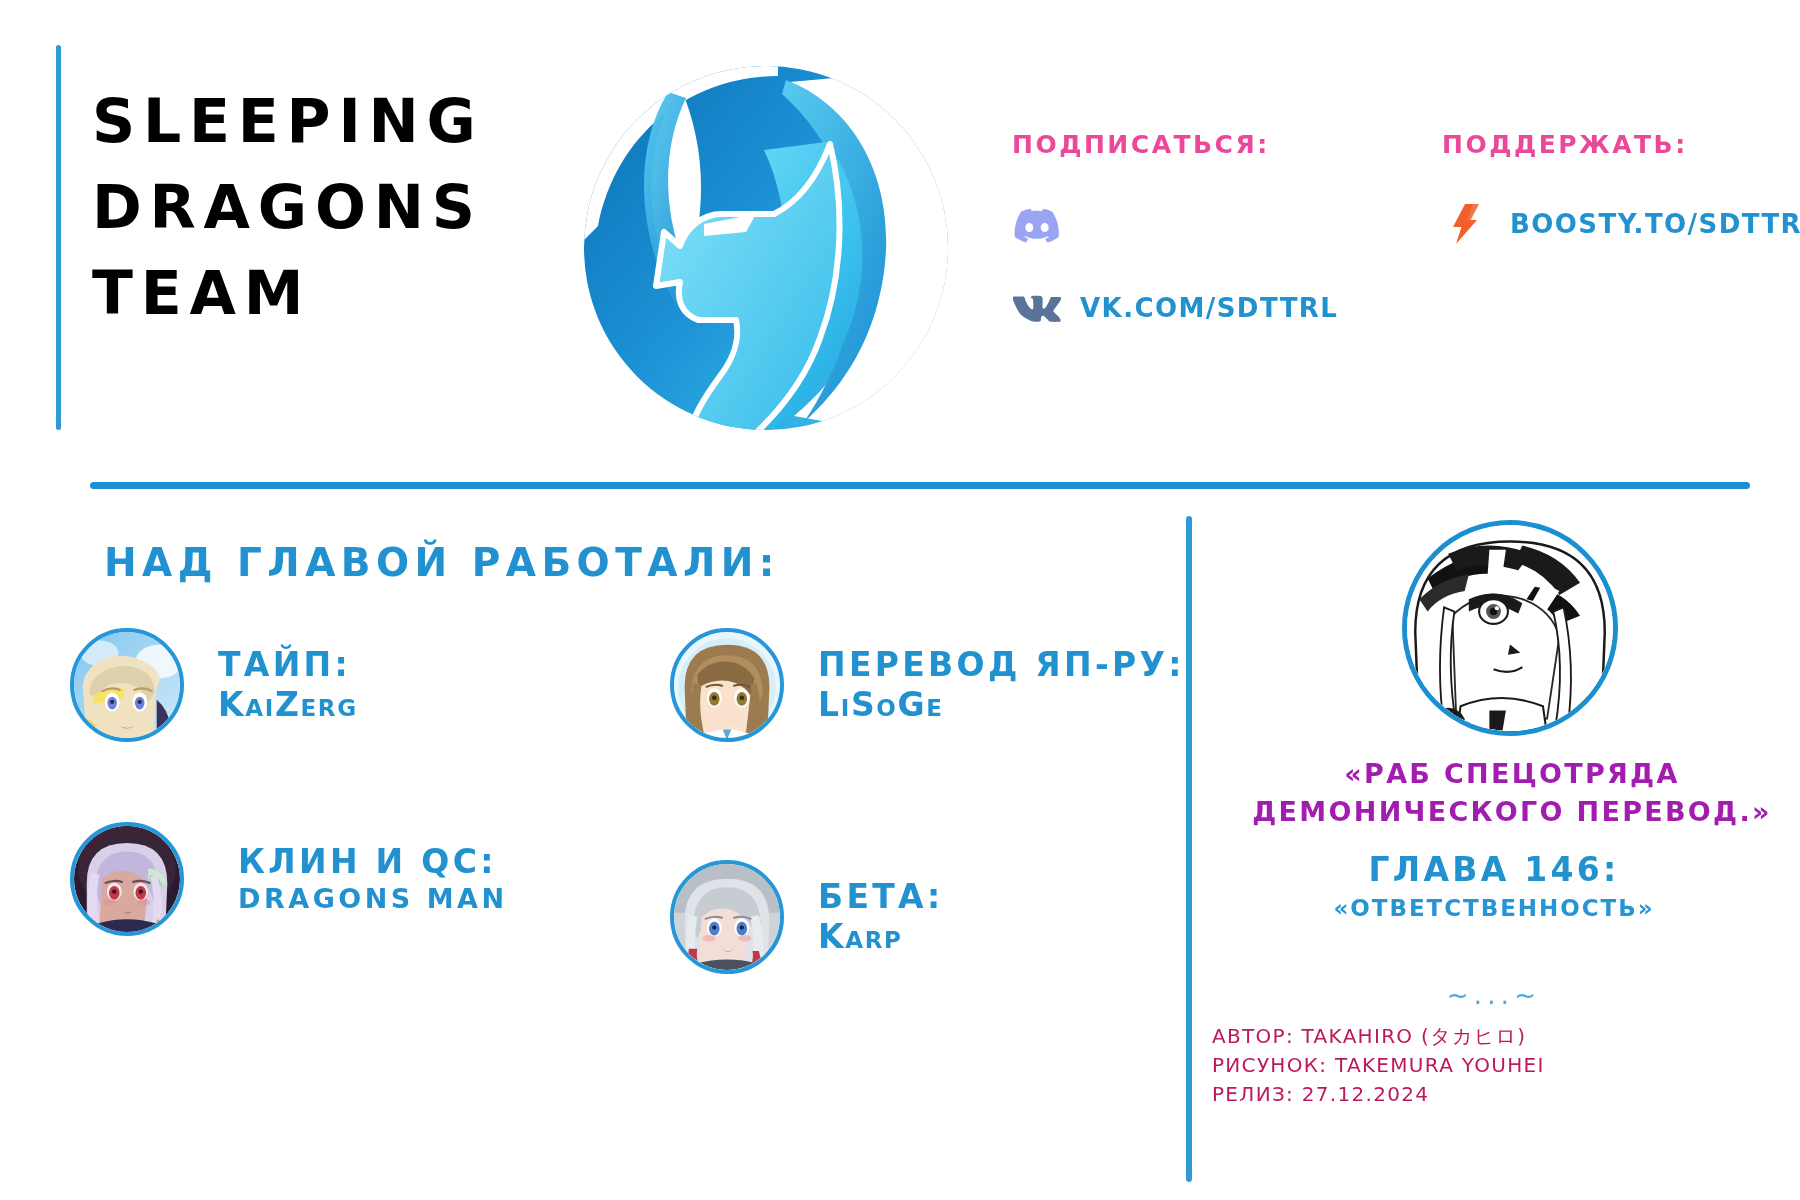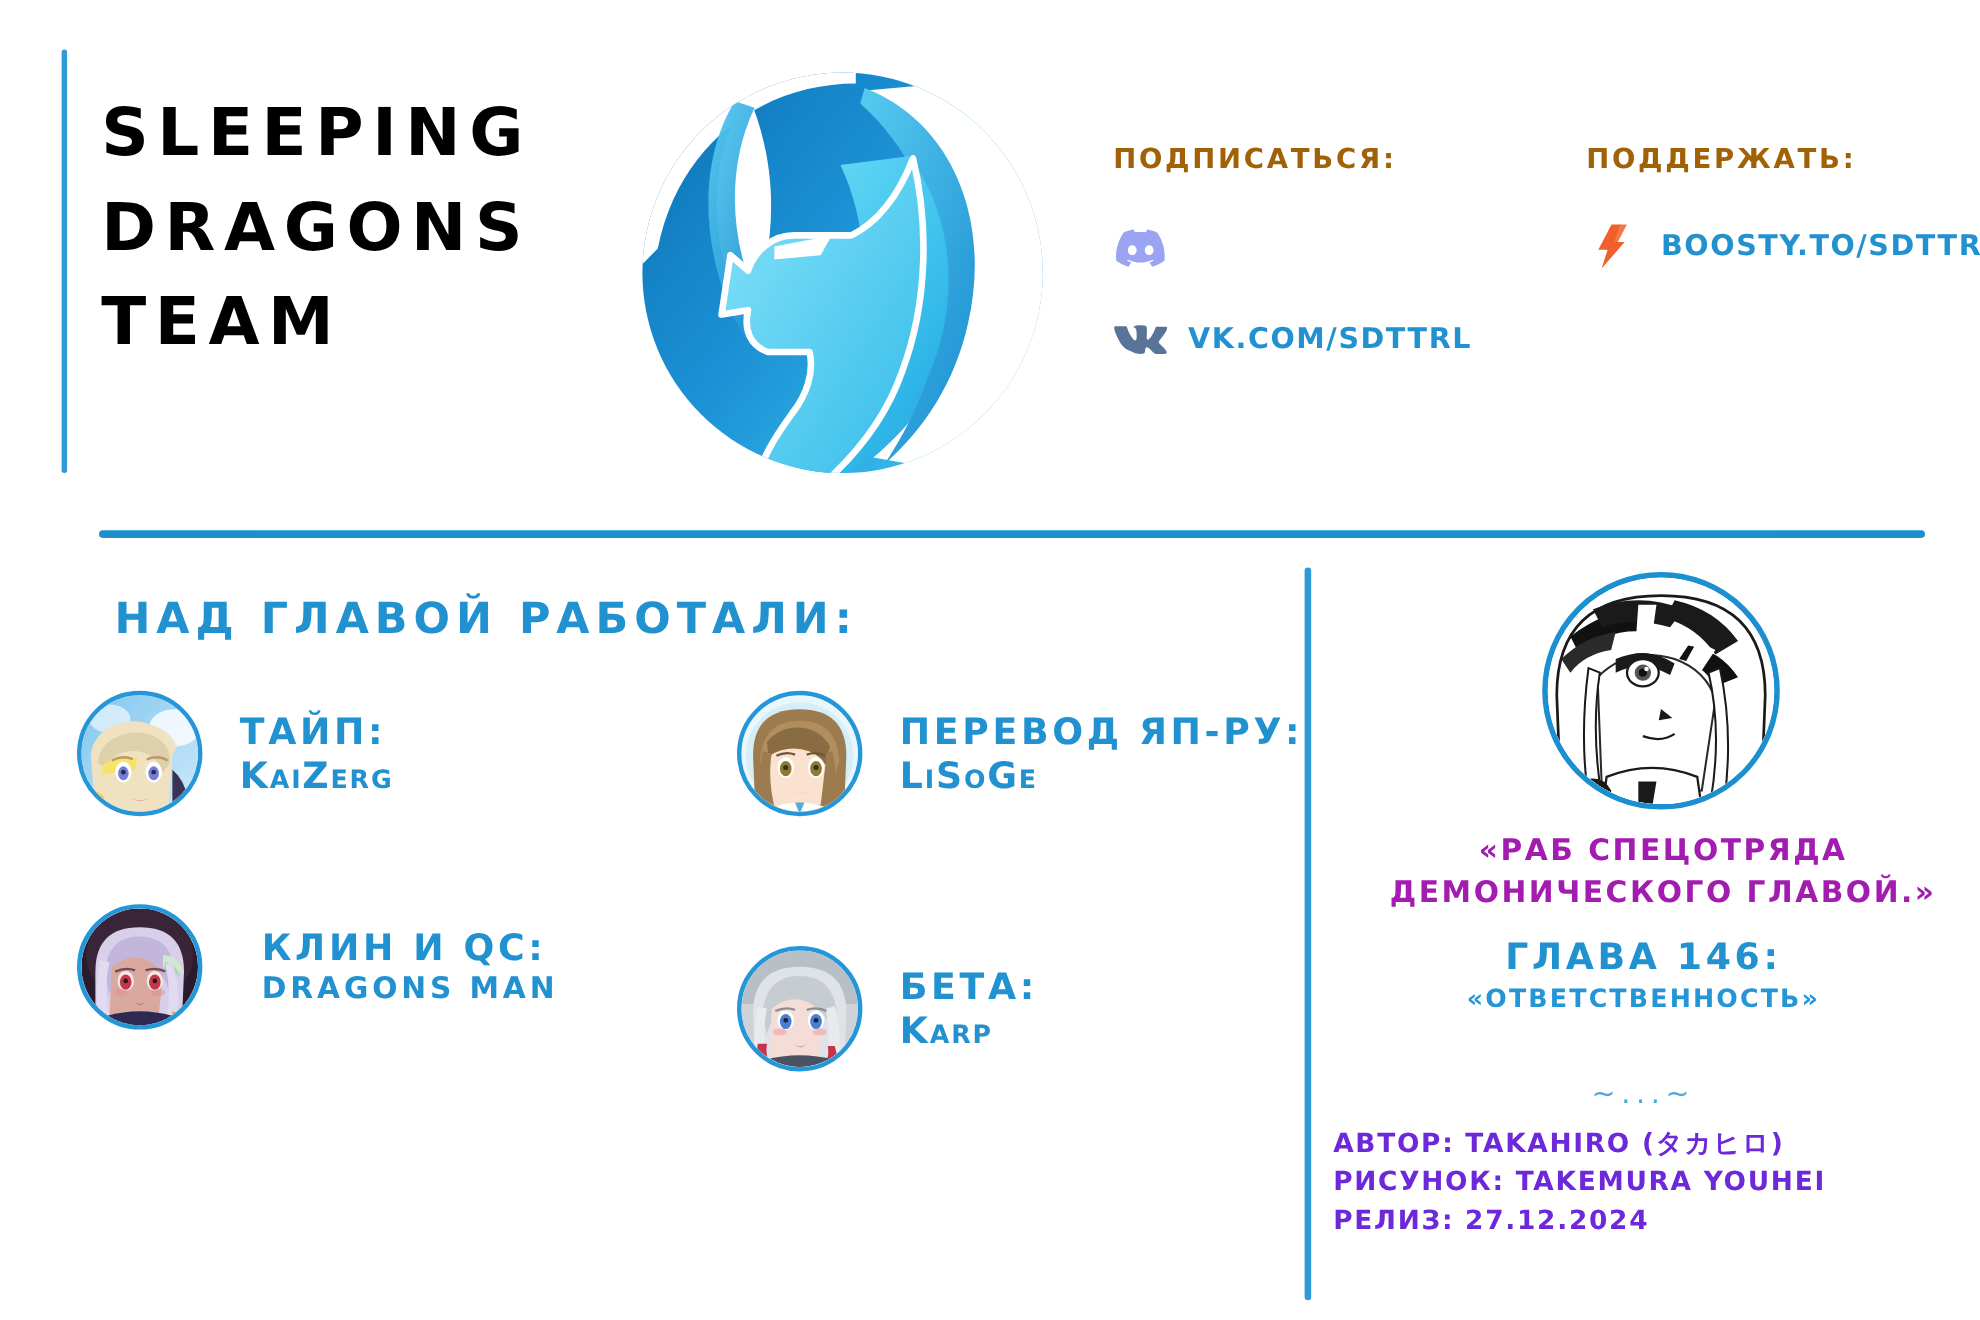--- a/index.html
+++ b/index.html
@@ -46,21 +46,21 @@
     width: 400px; height: 400px;
   }
 
   
   #subscribe-column { left: 1012px; top: 130px; }
   #support-column   { left: 1442px; top: 130px; }
   .col-heading {
     font-size: 25px;
     font-weight: 700;
     letter-spacing: 0.1em;
-    color: #a16207;
+    color: #ec4899;
     white-space: nowrap;
     margin-bottom: 34px;
   }
   .social-row {
     display: flex;
     align-items: center;
     height: 62px;
     margin-bottom: 22px;
   }
   .social-icon {
@@ -188,24 +188,24 @@
     font-size: 26px;
     color: #4aa8dd;
     letter-spacing: 0.2em;
   }
 
   #author-block {
     left: 1212px; top: 1022px;
     width: 584px;
   }
   .author-line {
-    font-size: 24px;
-    font-weight: 700;
+    font-size: 20px;
+    font-weight: 400;
     letter-spacing: 0.065em;
-    color: #6d28d9;
+    color: #be185d;
     line-height: 1.45;
     white-space: nowrap;
   }
 </style>
 </head>
 <body>
 
 <div class="abs" id="header-accent-line"></div>
 
 <div class="abs" id="team-name">
@@ -513,21 +513,21 @@
       <path d="M26 88 q20 -8 40 0 l2 14 -44 0 z" fill="#ffffff" stroke="#1a1a1a" stroke-width="1"></path>
       <path d="M40 90 l8 0 l-2 12 l-6 0 z" fill="#1a1a1a"></path>
       <path d="M14 90 q10 -4 14 4 l0 8 -16 0 z" fill="#1a1a1a"></path>
     </g>
   </svg>
 </div>
 
 <div class="abs" id="chapter-info">
   <div id="series-title">
     <div>«РАБ СПЕЦОТРЯДА</div>
-    <div>ДЕМОНИЧЕСКОГО ГЛАВОЙ.»</div>
+    <div>ДЕМОНИЧЕСКОГО ПЕРЕВОД.»</div>
   </div>
   <div id="chapter-number">ГЛАВА 146:</div>
   <div id="chapter-title">«ОТВЕТСТВЕННОСТЬ»</div>
 </div>
 
 <div class="abs" id="ornament">~...~</div>
 
 <div class="abs" id="author-block">
   <div class="author-line">АВТОР: TAKAHIRO (タカヒロ)</div>
   <div class="author-line">РИСУНОК: TAKEMURA YOUHEI</div>

